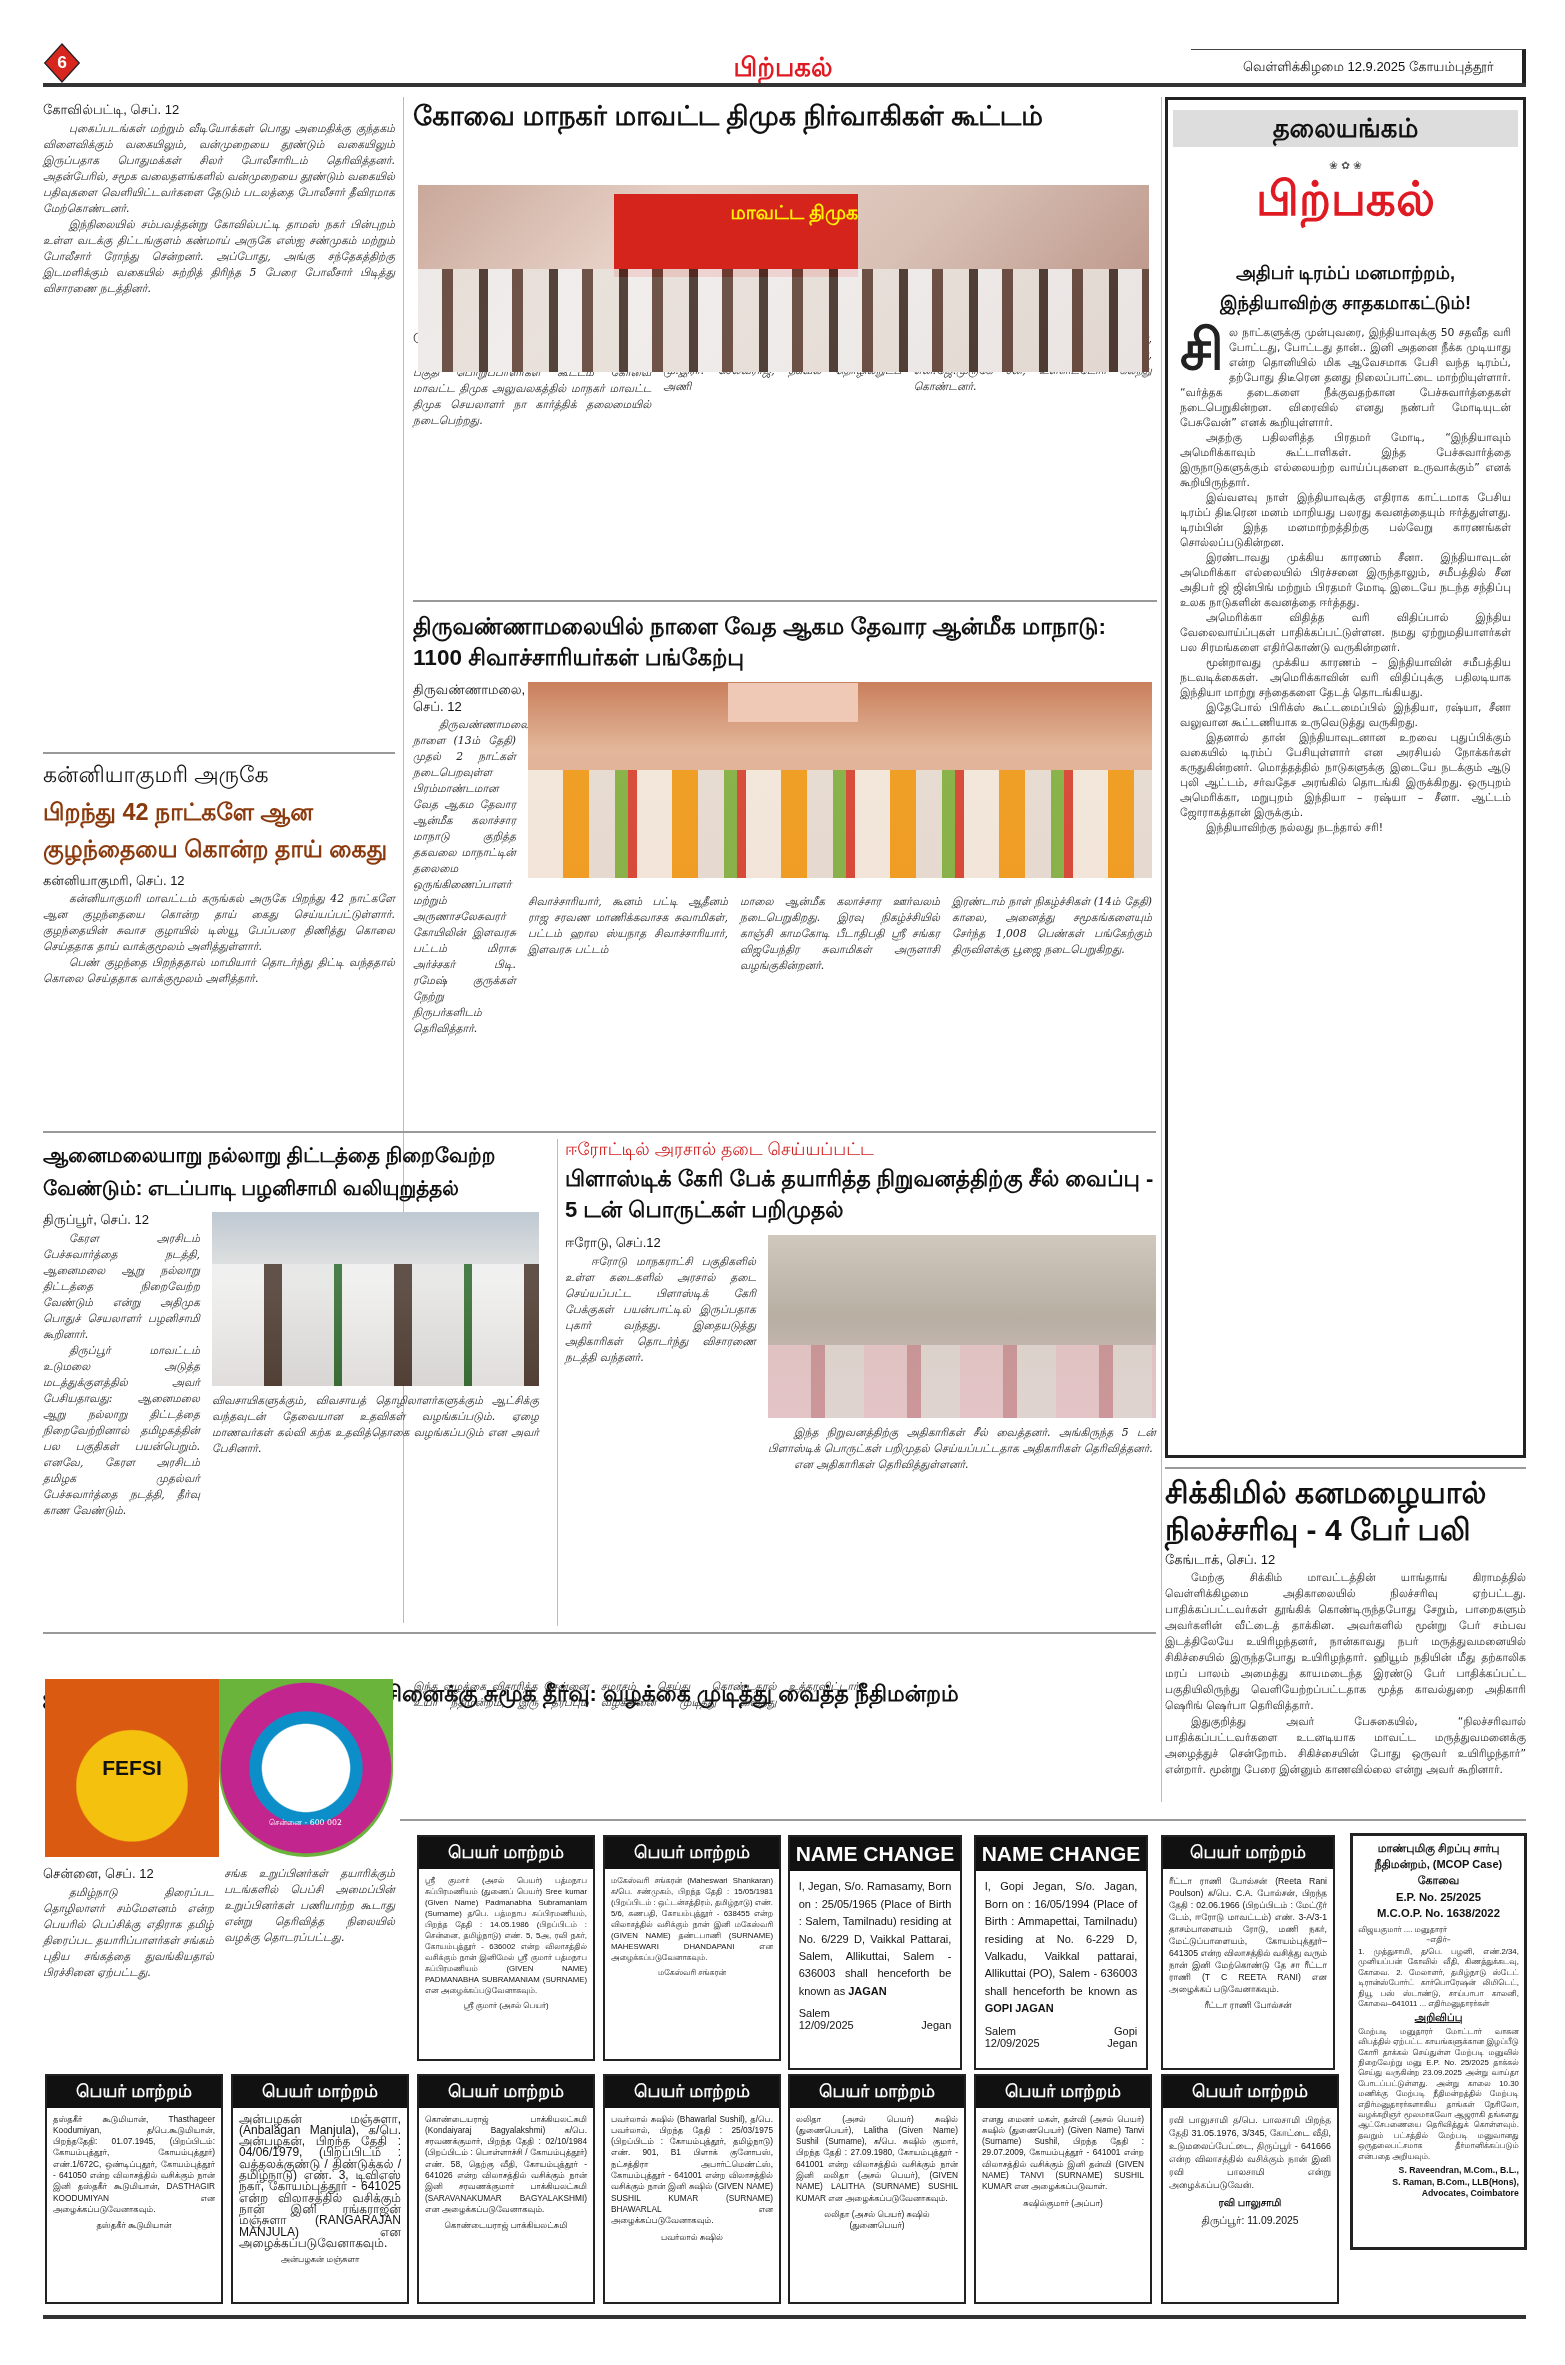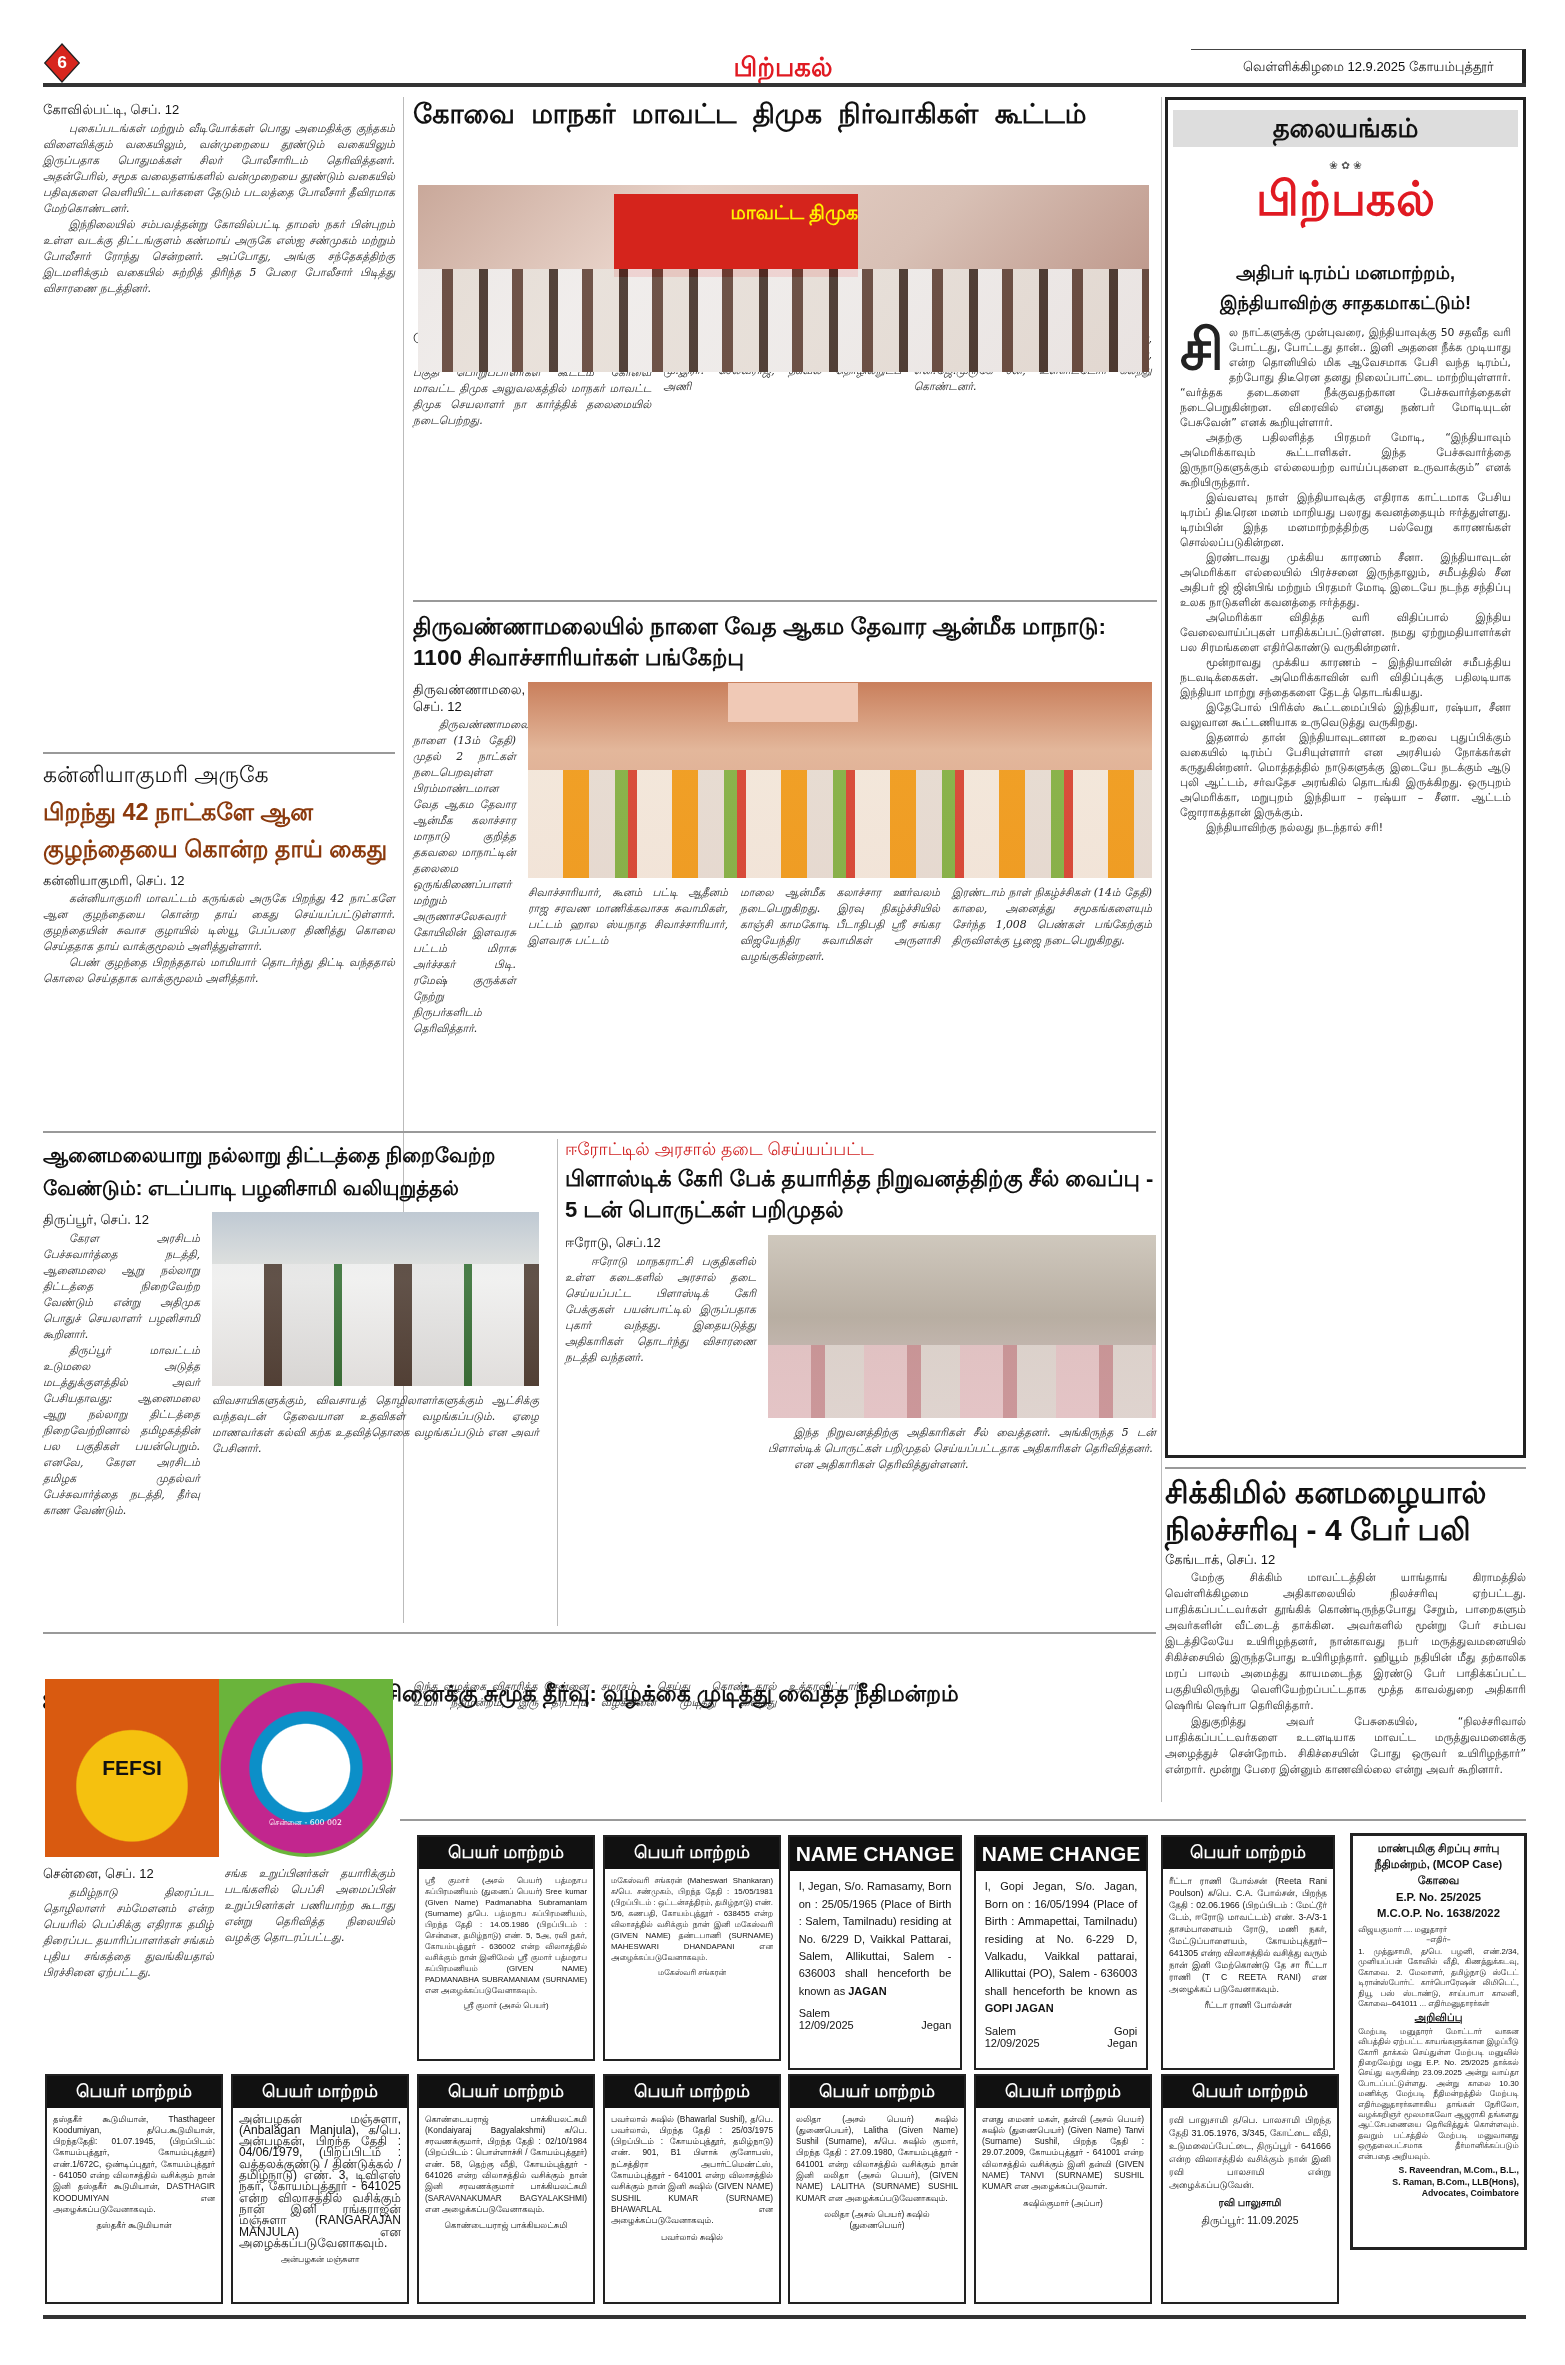--- a/index.html
+++ b/index.html
@@ -67,21 +67,21 @@
   <div class="red-head" style="font-size:23.5px;line-height:37px;margin-top:3.5px;">பிறந்து 42 நாட்களே ஆன குழந்தையை கொன்ற தாய் கைது</div>
   <div class="dateline" style="margin-top:5.2px;">கன்னியாகுமரி, செப். 12</div>
   <div class="body-text">
     <p>கன்னியாகுமரி மாவட்டம் கருங்கல் அருகே பிறந்து 42 நாட்களே ஆன குழந்தையை கொன்ற தாய் கைது செய்யப்பட்டுள்ளார். குழந்தையின் சுவாச குழாயில் டிஸ்யூ பேப்பரை திணித்து கொலை செய்ததாக தாய் வாக்குமூலம் அளித்துள்ளார்.</p>
     <p>பெண் குழந்தை பிறந்ததால் மாமியார் தொடர்ந்து திட்டி வந்ததால் கொலை செய்ததாக வாக்குமூலம் அளித்தார்.</p>
   </div>
 </div>
 <div class="abs hrule" style="left:43px;top:1131px;width:1113px;"></div>
 
 <div class="abs" style="left:413px;top:97px;width:739px;">
-  <div class="black-head" style="font-size:27px;line-height:38px;font-family:Liberation Mono, monospace;">கோவை மாநகர் மாவட்ட திமுக நிர்வாகிகள் கூட்டம்</div>
+  <div class="black-head" style="font-size:27px;line-height:38px;">கோவை மாநகர் மாவட்ட திமுக நிர்வாகிகள் கூட்டம்</div>
   <div class="photo abs" style="left:5.2px;top:50px;width:731px;height:187px;position:relative;">
     <div class="banner" style="left:196px;top:8.7px;width:244px;height:83px;font-size:19px;padding-top:8.7px;">மாவட்ட திமுக</div>
     <div class="people"></div>
   </div>
   <div style="display:flex;gap:12px;margin-top:8.7px;">
     <div style="flex:1;">
       <div class="dateline">கோவை, செப். 12</div>
       <div class="body-text">
           <p>கோவை மாநகர் மாவட்ட நிர்வாகிகள், பகுதி பொறுப்பாளர்கள் கூட்டம் கோவை மாவட்ட திமுக அலுவலகத்தில் மாநகர் மாவட்ட திமுக செயலாளர் நா கார்த்திக் தலைமையில் நடைபெற்றது.</p>
         </div>
@@ -99,21 +99,21 @@
       <div class="dateline">திருவண்ணாமலை, செப். 12</div>
       <div class="body-text">
           <p>திருவண்ணாமலையில் நாளை (13ம் தேதி) முதல் 2 நாட்கள் நடைபெறவுள்ள பிரம்மாண்டமான வேத ஆகம தேவார ஆன்மீக கலாச்சார மாநாடு குறித்த தகவலை மாநாட்டின் தலைமை ஒருங்கிணைப்பாளர் மற்றும் அருணாசலேசுவரர் கோயிலின் இளவரசு பட்டம் மிராசு அர்ச்சகர் பிடி. ரமேஷ் குருக்கள் நேற்று நிருபர்களிடம் தெரிவித்தார்.</p>
         </div>
     </div>
     <div style="flex:1;">
       <div class="photo" style="position:relative;height:196px;background:linear-gradient(180deg,#c97f5c 0%,#e3b79b 35%,#d9a08a 100%);">
         <div class="banner" style="left:200px;top:1.7px;width:130px;height:39px;background:#f0c9b6;color:#c0241b;font-size:9.6px;padding-top:12px;"></div>
         <div class="people" style="background:repeating-linear-gradient(90deg,#f6f0e6 0 35px,#f39c12 35px 61px,#e8e3dc 61px 87px,#7bb33e 87px 100px,#d73b2b 100px 109px);"></div>
       </div>
-      <div style="display:flex;gap:12px;margin-top:7px;">
+      <div style="display:flex;gap:12px;margin-top:16px;">
         <div class="body-text" style="flex:1;"><span>சிவாச்சாரியார், கூனம் பட்டி ஆதீனம் ராஜ சரவண மாணிக்கவாசக சுவாமிகள், பட்டம் ஹால ஸ்யநாத சிவாச்சாரியார், இளவரசு பட்டம்</span></div>
         <div class="body-text" style="flex:1;"><span>மாலை ஆன்மீக கலாச்சார ஊர்வலம் நடைபெறுகிறது. இரவு நிகழ்ச்சியில் காஞ்சி காமகோடி பீடாதிபதி ஸ்ரீ சங்கர விஜயேந்திர சுவாமிகள் அருளாசி வழங்குகின்றனர்.</span></div>
         <div class="body-text" style="flex:1;"><span>இரண்டாம் நாள் நிகழ்ச்சிகள் (14ம் தேதி) காலை, அனைத்து சமூகங்களையும் சேர்ந்த 1,008 பெண்கள் பங்கேற்கும் திருவிளக்கு பூஜை நடைபெறுகிறது.</span></div>
       </div>
     </div>
   </div>
 </div>
 
 <div class="abs" style="left:43px;top:1139px;width:496px;">
   <div class="black-head" style="font-size:20px;line-height:33px;">ஆனைமலையாறு நல்லாறு திட்டத்தை நிறைவேற்ற வேண்டும்: எடப்பாடி பழனிசாமி வலியுறுத்தல்</div>

